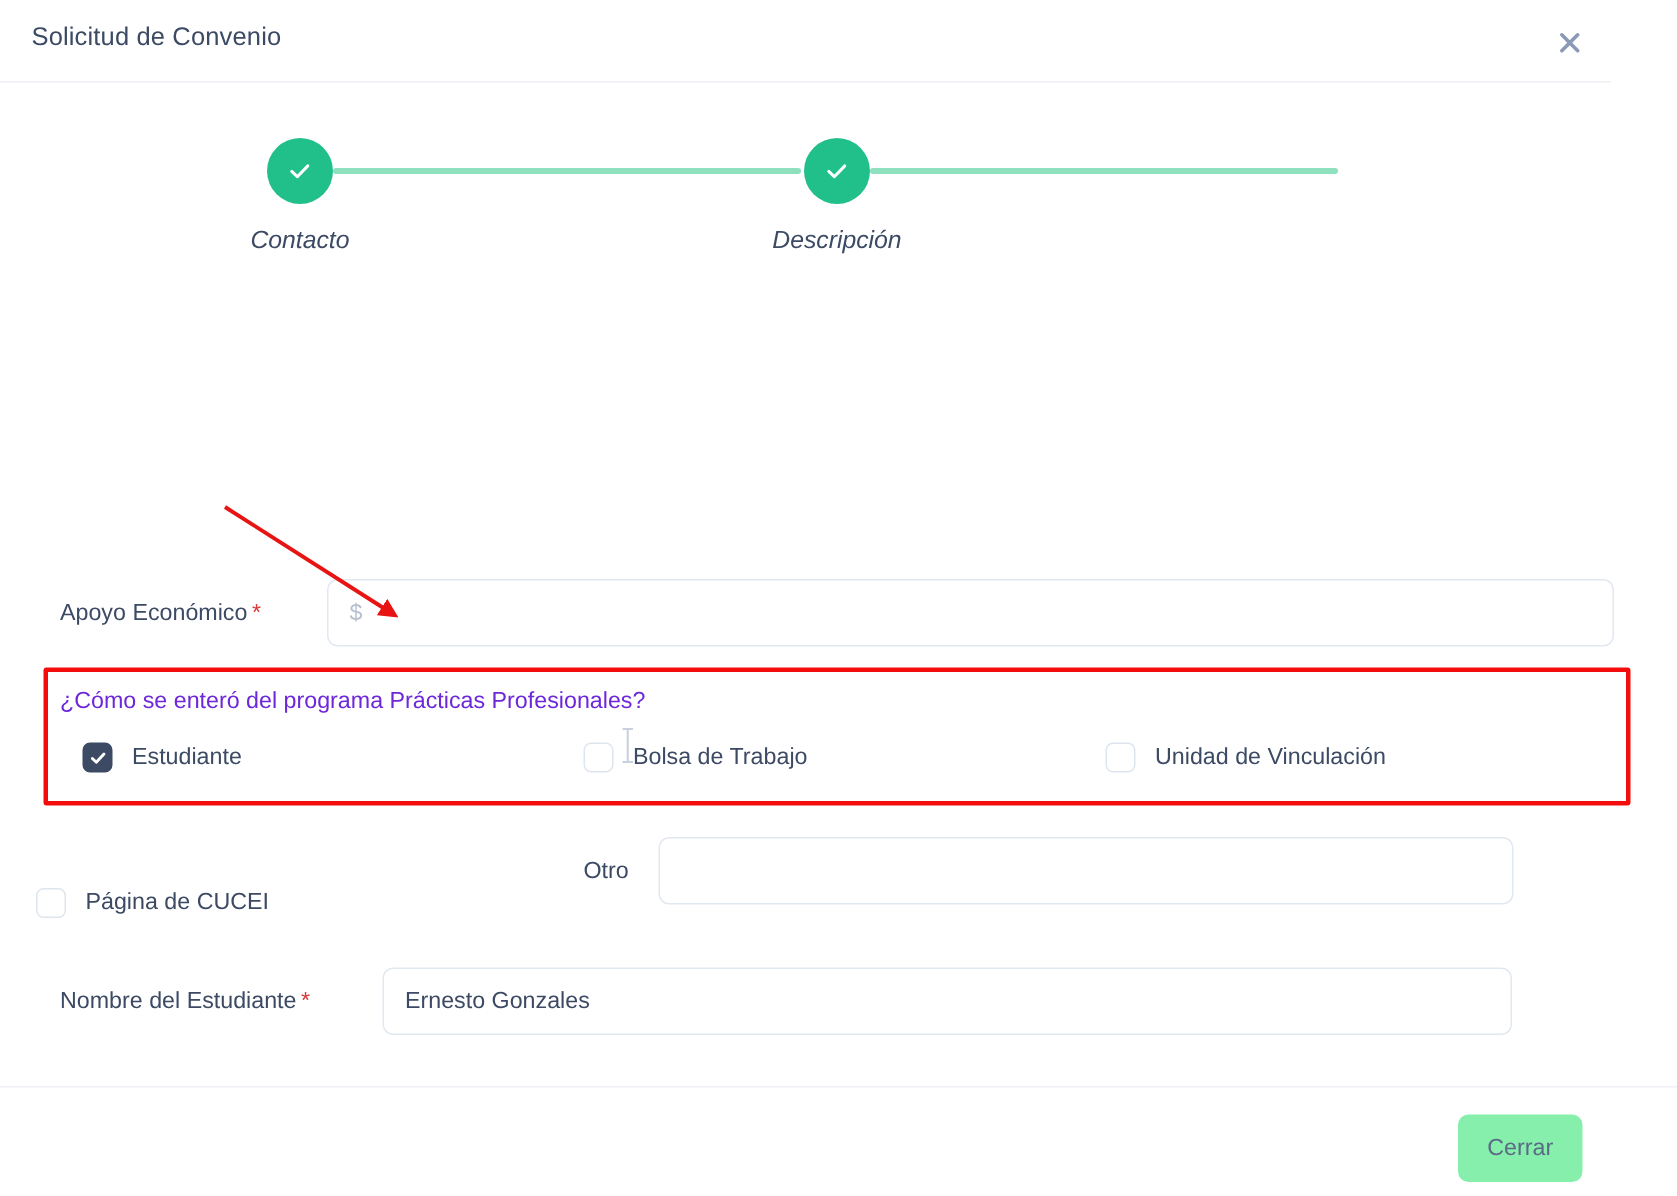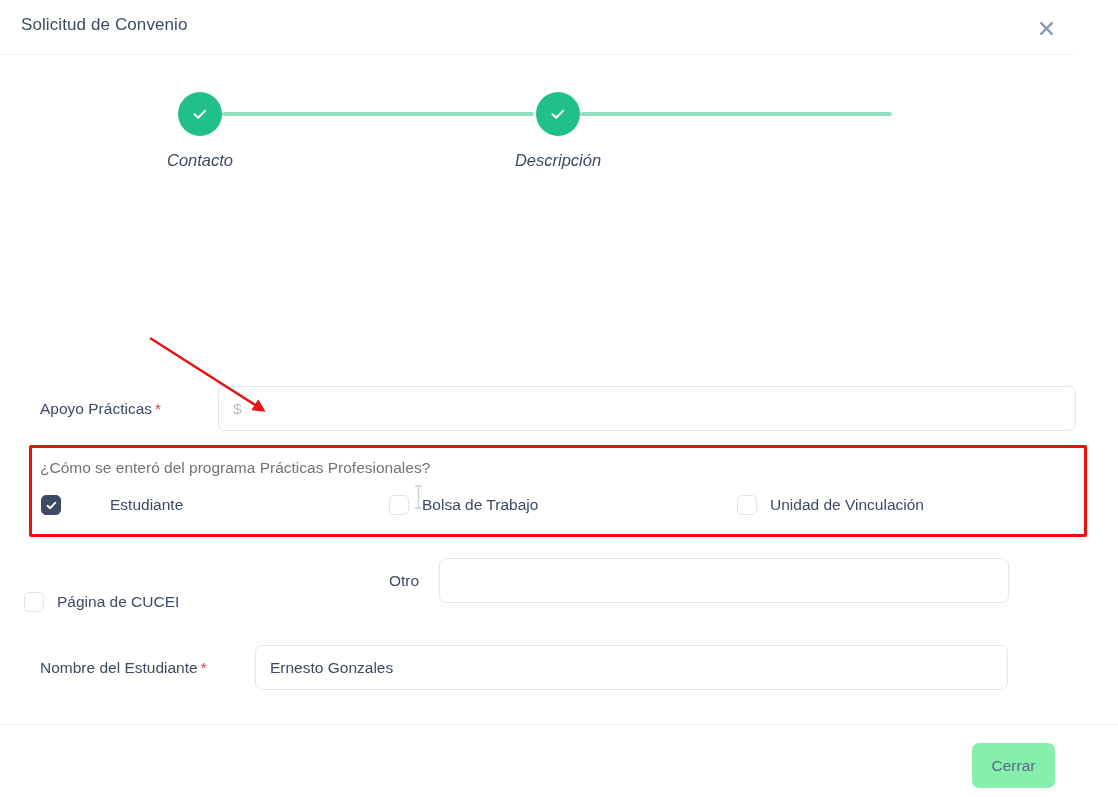--- a/index.html
+++ b/index.html
@@ -109,21 +109,21 @@
     position: absolute;
     left: 218px; top: 208px;
     width: 858px; height: 45px;
   }
 
   
   .question {
     position: absolute;
     left: 40px; top: 281px;
     font-size: 15.5px;
-    color: #737373;
+    color: #6d28d9;
   }
 
   
   .cb-wrap {
     position: absolute;
     display: flex; align-items: center;
     cursor: pointer;
   }
   .cb {
     width: 20px; height: 20px;
@@ -138,21 +138,21 @@
     border-color: #3c4a64;
   }
   .cb svg { display: block; }
   .cb-label {
     margin-left: 13px;
     font-size: 15.5px;
     color: #3c4a64;
     white-space: nowrap;
   }
 
-  .cb-estudiante { left: 41px; top: 317px; gap: 36px; }
+  .cb-estudiante { left: 55px; top: 317px; }
   .cb-bolsa      { left: 389px; top: 317px; }
   .cb-unidad     { left: 737px; top: 317px; }
   .cb-cucei      { left: 24px; top: 382px; margin-top: 32px; }
 
   .otro-label { position: absolute; left: 389px; top: 394px; }
   .otro-input {
     position: absolute;
     left: 439px; top: 380px;
     width: 570px; height: 45px;
   }
@@ -256,21 +256,21 @@
         </svg>
       </div>
       <div class="step-label">Descripción</div>
     </div>
 
   </div>
 
   <div class="form-body">
 
     <div class="label row-apoyo-label">
-      <span>Apoyo Prácticas</span><span class="req">*</span>
+      <span>Apoyo Económico</span><span class="req">*</span>
     </div>
     <input class="inp row-apoyo-input" type="text" placeholder="$" style="">
 
     <div class="question">¿Cómo se enteró del programa Prácticas Profesionales?</div>
 
     <div class="cb-wrap cb-estudiante">
       <span class="cb checked">
         <svg width="13" height="13" viewBox="0 0 13 13" aria-hidden="true">
           <path d="M2.6 6.7 L5.2 9.2 L10.3 3.7" fill="none" stroke="#ffffff" stroke-width="1.9" stroke-linecap="round" stroke-linejoin="round"></path>
         </svg>

